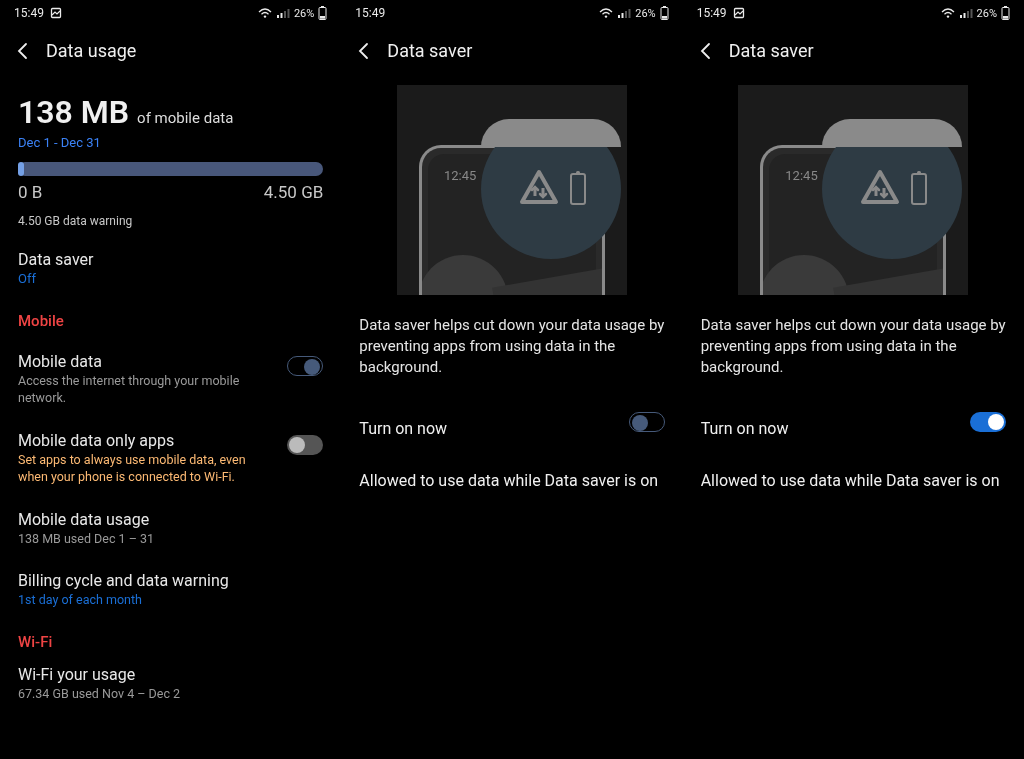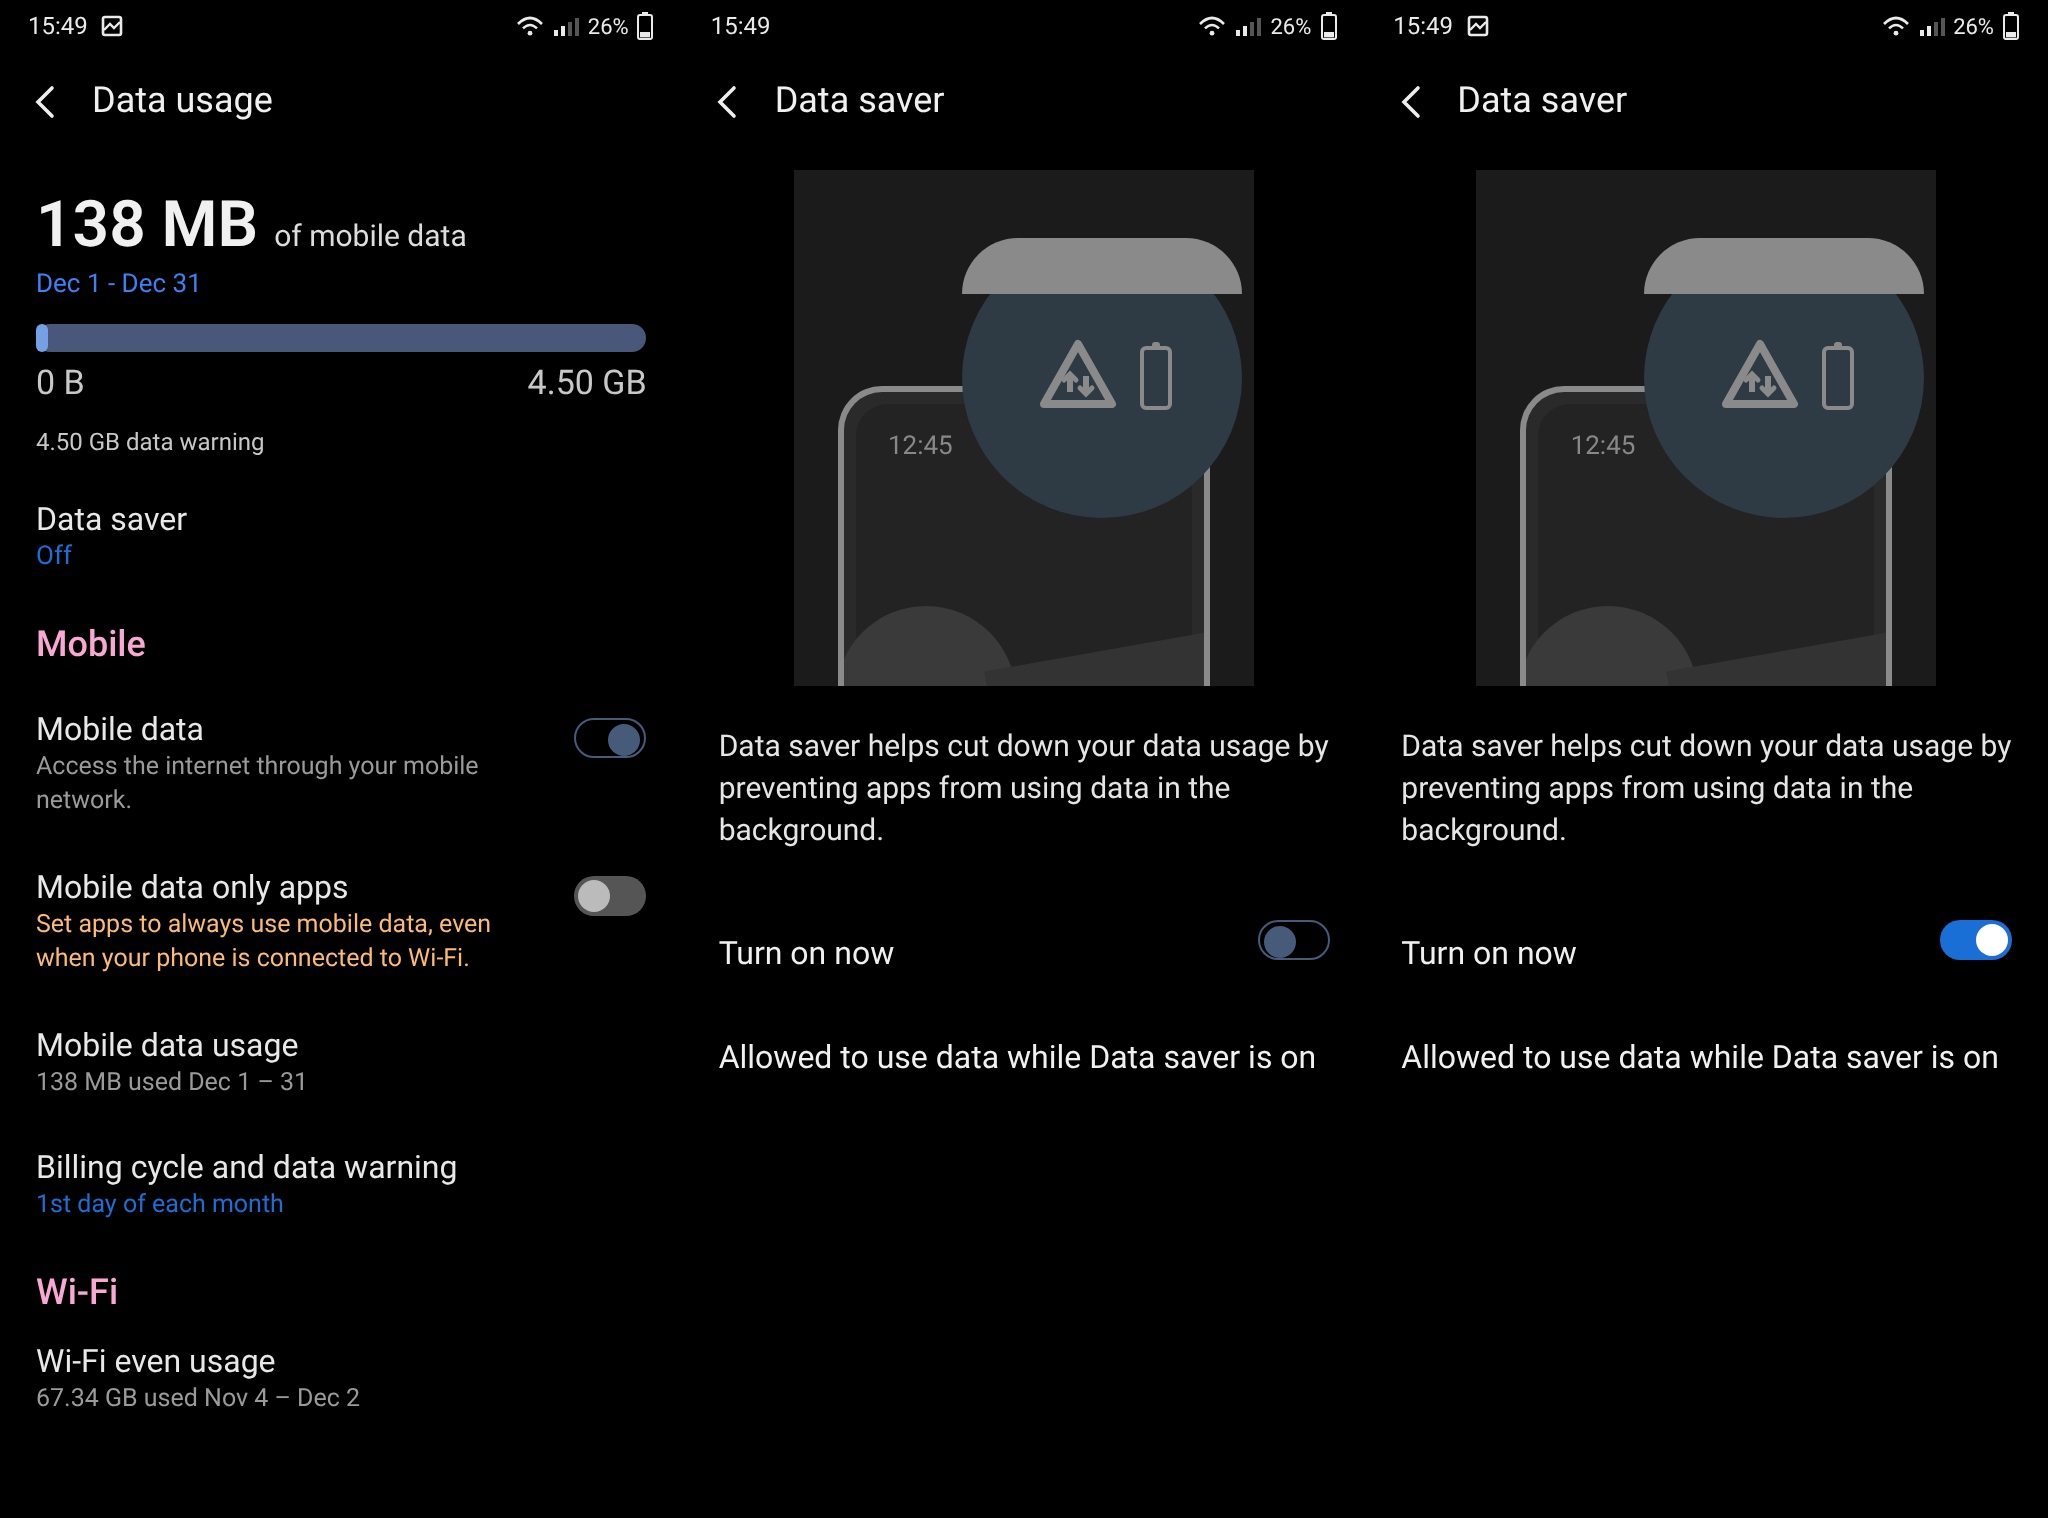--- a/index.html
+++ b/index.html
@@ -39,21 +39,21 @@
     display: flex;
     align-items: center;
     gap: 14px;
     padding: 16px 18px 16px 14px;
   }
   .back-chevron { width: 18px; height: 18px; display:inline-flex; }
   .header-title { font-size: 18px; font-weight: 400; }
 
   
   .content { padding: 0 18px; }
-  .section-title { font-size: 18px; color:#f9a8d4; font-weight: 500; padding: 14px 0 10px 0;}
+  .section-title { font-size: 15px; color:#ef4444; font-weight: 500; padding: 14px 0 10px 0;}
   .subtext { font-size: 12.5px; color: #9a9a9a; line-height: 1.35; }
   .link-blue { color:#1a6fd6; font-size: 13px; }
   .disabled-grey { color: #fdba74; }
   .row {
     display: flex;
     justify-content: space-between;
     align-items: flex-start;
     padding: 12px 0;
   }
   .row-main { flex: 1 1 auto; padding-right: 16px; }
@@ -86,21 +86,21 @@
   .usage-suffix { font-size: 15px; font-weight: 400; color:#ddd; display:inline; margin-left:4px;}
   .usage-period { font-size: 13px; color:#3b82f6; margin-top:4px;}
   .bar-wrap { margin-top: 12px; }
   .bar-track { position:relative; height: 14px; border-radius: 8px; background:#48577a;}
   .bar-fill { position:absolute; left:0; top:0; bottom:0; width:2%; border-radius:8px; background:#74a0e6;}
   .bar-labels { display:flex; justify-content:space-between; font-size:17px; color:#c8c8c8; margin-top:6px;}
   .warning-text { font-size:12px; color:#c8c8c8; margin-top:12px;}
 
   
   .illus-wrap {
-    width: 230px; height: 258px;
+    width: 230px; height: 210px;
     margin: 8px auto 0 auto;
     background:#1b1b1b;
     position:relative;
     overflow:hidden;
   }
   .illus-phone {
     position:absolute;
     left: 22px; bottom:-30px;
     width: 186px; height: 180px;
     border: 3px solid #8a8a8a;
@@ -242,21 +242,21 @@
     </div>
 
     <div class="row" style="display:block;">
       <div class="row-title disabled-grey">Billing cycle and data warning</div>
       <div class="link-blue" style="font-size:12.5px;">1st day of each month</div>
     </div>
 
     <div class="section-title">Wi-Fi</div>
 
     <div class="row" style="display:block; padding-top:4px;">
-      <div class="row-title">Wi-Fi even usage</div>
+      <div class="row-title">Wi-Fi your usage</div>
       <div class="subtext">67.34 GB used Nov 4 – Dec 2</div>
     </div>
   </div>
 </div>
 
 <div class="screen">
   <div class="statusbar">
     <div class="sb-left">
       <span>15:49</span>
     </div>

